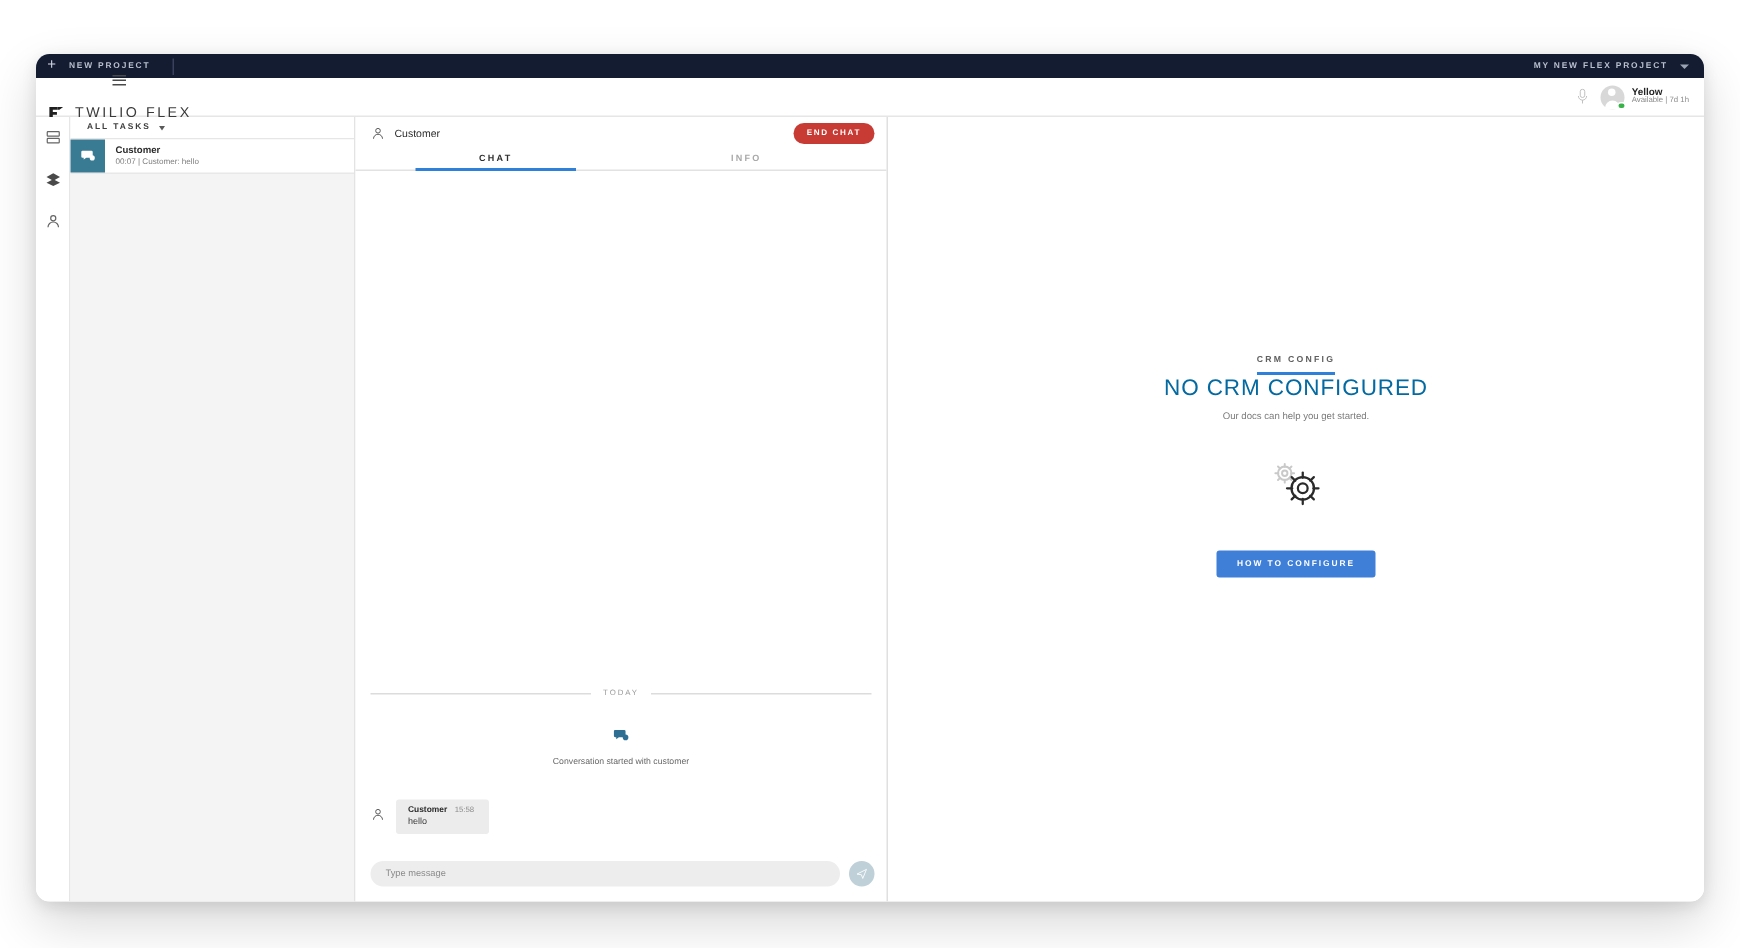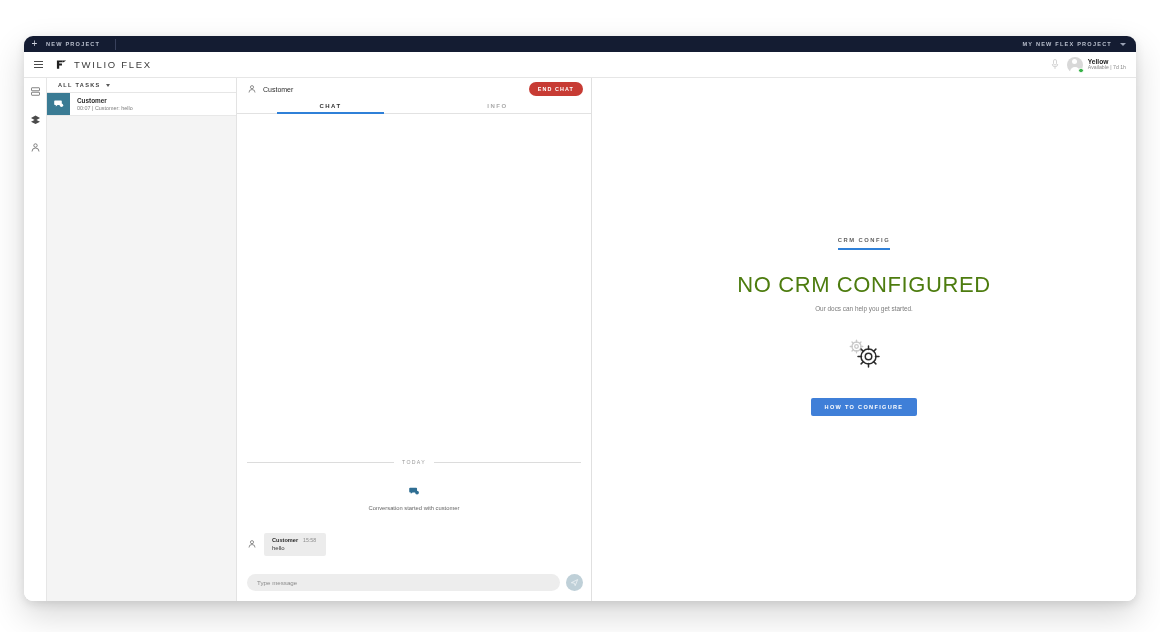--- a/index.html
+++ b/index.html
@@ -60,21 +60,21 @@
   .appheader {
     height: 26px;
     background: #ffffff;
     border-bottom: 1px solid #e6e6e6;
     display: flex;
     align-items: center;
     justify-content: space-between;
     padding: 0 10px 0 8px;
     flex: none;
   }
-  .appheader-left { display: flex; align-items: center; gap: 11px; }
+  .appheader-left { display: flex; align-items: center; gap: 11px; flex-direction: column; }
   .hamburger { display: flex; flex-direction: column; gap: 2.2px; cursor: pointer; padding: 2px; }
   .hamburger span { display: block; width: 9px; height: 1.2px; background: #4a4a4a; }
   .brand { display: flex; align-items: center; gap: 7px; }
   .brand-name {
     font-size: 9.5px;
     letter-spacing: 1.7px;
     color: #3b3b3b;
     font-weight: 400;
     white-space: nowrap;
   }
@@ -234,22 +234,21 @@
     display: flex; align-items: flex-start; justify-content: center;
     padding-top: 150px;
   }
   .crm-inner { text-align: center; }
   .crm-kicker {
     font-size: 5.8px; letter-spacing: 1.5px; font-weight: 700;
     color: #5f5f5f; padding-bottom: 5px; display: inline-block;
     border-bottom: 2px solid #2f80d8;
   }
   .crm-title {
-    margin-top: 22px;
-    font-size: 22px; letter-spacing: 0.6px; color: #4d7c0f; font-weight: 400;
+    font-size: 15px; letter-spacing: 0.6px; color: #0369a1; font-weight: 400;
   }
   .crm-sub { margin-top: 7px; font-size: 6.4px; color: #7b7b7b; }
   .crm-gears { margin-top: 22px; display: flex; justify-content: center; }
   .crm-btn {
     margin-top: 24px;
     background: #3f7fd8; color: #ffffff;
     border: none; border-radius: 2px;
     font-size: 5.6px; letter-spacing: 1.3px; font-weight: 700;
     padding: 6px 14px; cursor: pointer;
   }

